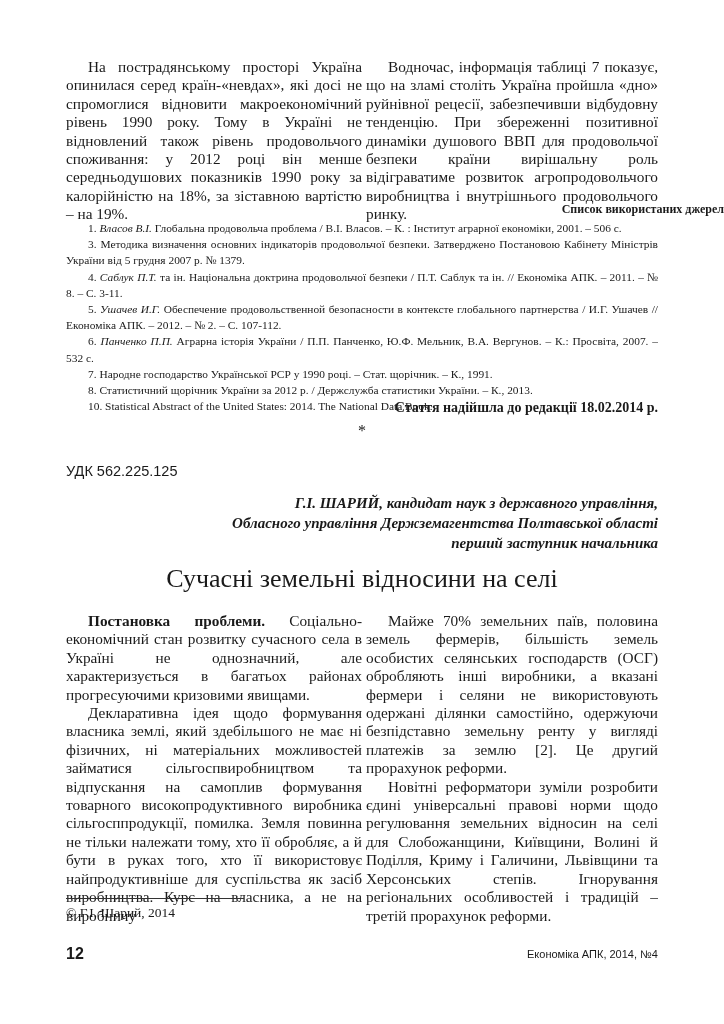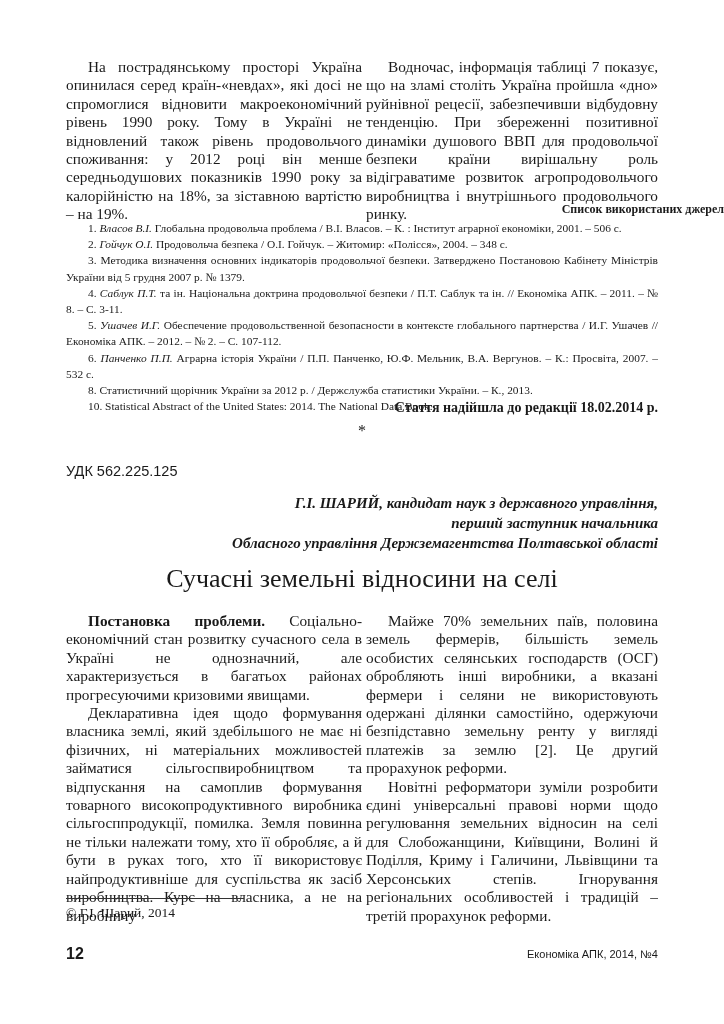--- a/index.html
+++ b/index.html
@@ -34,39 +34,39 @@
 </div>
 
 <div class="col" id="col-top-right">
   <p>Водночас, інформація таблиці 7 показує, що на зламі століть Україна пройшла «дно» руйнівної рецесії, забезпечивши відбудовну тенденцію. При збереженні позитивної динаміки душового ВВП для продовольчої безпеки країни вирішальну роль відіграватиме розвиток агропродовольчого виробництва і внутрішнього продовольчого ринку.</p>
 </div>
 
 <div id="refs-title">Список використаних джерел</div>
 
 <div id="refs">
   <p class="ref"><span>1.</span> <i>Власов В.І.</i><span> Глобальна продовольча проблема / В.І. Власов. – К. : Інститут аграрної економіки, 2001. – 506 с.</span></p>
-  <p class="ref"><span>2.</span> <i>Гойчук О.І.</i><span> Продовольча безпека / О.І. Гойчук. – Житомир: «Полісся», 2004. – 348 с.</span></p>
   <p class="ref"><span>3.</span> <span>Методика визначення основних індикаторів продовольчої безпеки. Затверджено Постановою Кабінету Міністрів України від 5 грудня 2007 р. № 1379.</span></p>
   <p class="ref"><span>4.</span> <i>Саблук П.Т.</i><span> та ін. Національна доктрина продовольчої безпеки / П.Т. Саблук та ін. // Економіка АПК. – 2011. – № 8. – С. 3-11.</span></p>
   <p class="ref"><span>5.</span> <i>Ушачев И.Г.</i><span> Обеспечение продовольственной безопасности в контексте глобального партнерства / И.Г. Ушачев // Економіка АПК. – 2012. – № 2. – С. 107-112.</span></p>
   <p class="ref"><span>6.</span> <i>Панченко П.П.</i><span> Аграрна історія України / П.П. Панченко, Ю.Ф. Мельник, В.А. Вергунов. – К.: Просвіта, 2007. – 532 с.</span></p>
+  <p class="ref"><span>7.</span> <span>Народне господарство Української РСР у 1990 році. – Стат. щорічник. – К., 1991.</span></p>
   <p class="ref"><span>8.</span> <span>Статистичний щорічник України за 2012 р. / Держслужба статистики України. – К., 2013.</span></p>
   <p class="ref"><span>10.</span> <span>Statistical Abstract  of  the United States: 2014. The National Data Book.</span></p>
 </div>
 
 <div id="received">Стаття надійшла до редакції 18.02.2014 р.</div>
 
 <div id="asterisk">*</div>
 
 <div id="udk">УДК 562.225.125</div>
 
 <div id="author">
   <div>Г.І. ШАРИЙ, кандидат наук з державного управління,</div>
+  <div>Обласного управління Держземагентства Полтавської області</div>
   <div>перший заступник начальника</div>
-  <div>Обласного управління Держземагентства Полтавської області</div>
 </div>
 
 <div id="article-title">Сучасні земельні відносини на селі</div>
 
 <div class="col" id="col-bot-left">
   <p><span class="bold">Постановка проблеми.</span><span> Соціально-економічний стан розвитку сучасного села в Україні не однозначний, але характеризується в багатьох районах прогресуючими кризовими явищами.</span></p>
   <p>Декларативна ідея щодо формування власника землі, який здебільшого не має ні фізичних, ні матеріальних можливостей займатися сільгоспвиробництвом та відпускання на самоплив формування товарного високопродуктивного виробника сільгосппродукції, помилка. Земля повинна не тільки належати тому, хто її обробляє, а й бути в руках того, хто її використовує найпродуктивніше для суспільства як засіб виробництва. Курс на власника, а не на виробничу</p>
 </div>
 
 <div class="col" id="col-bot-right">

